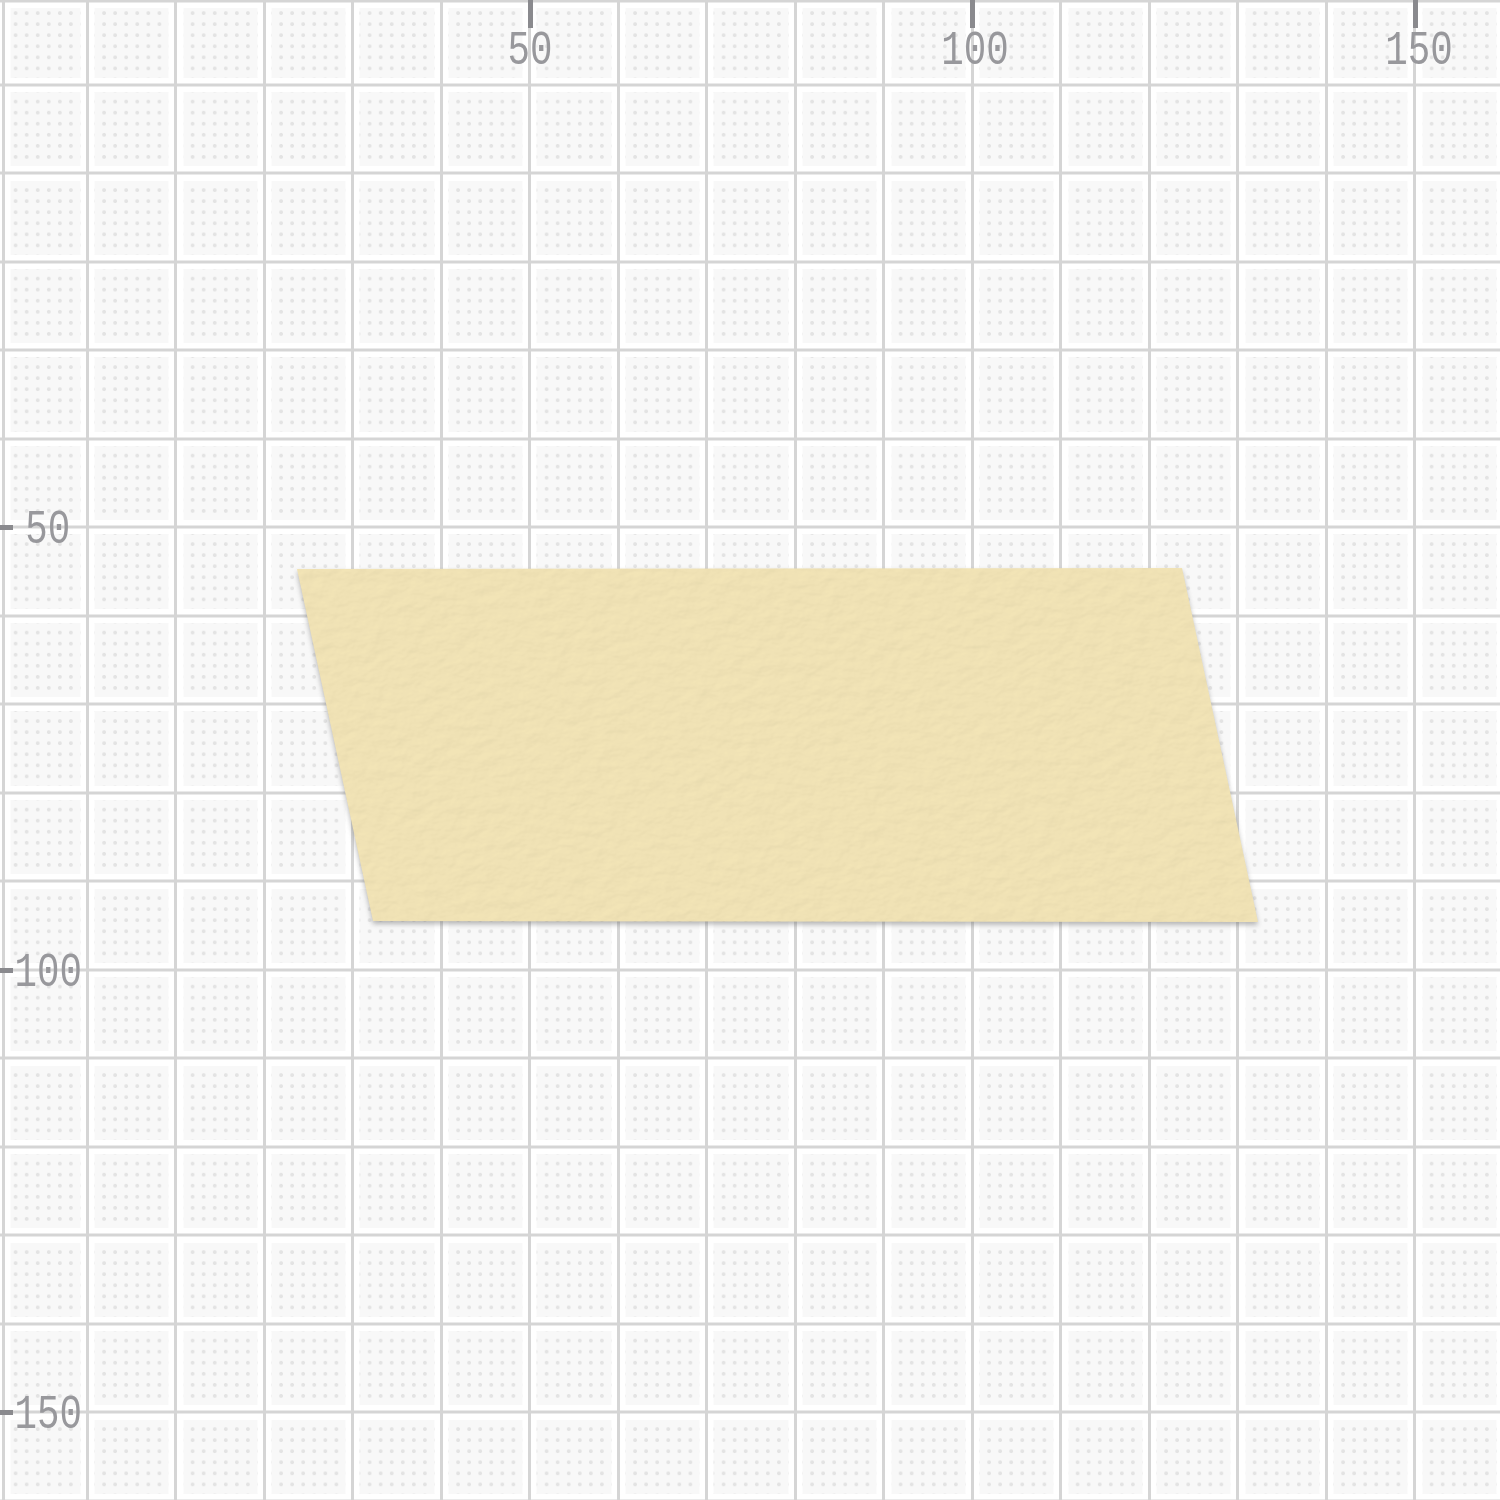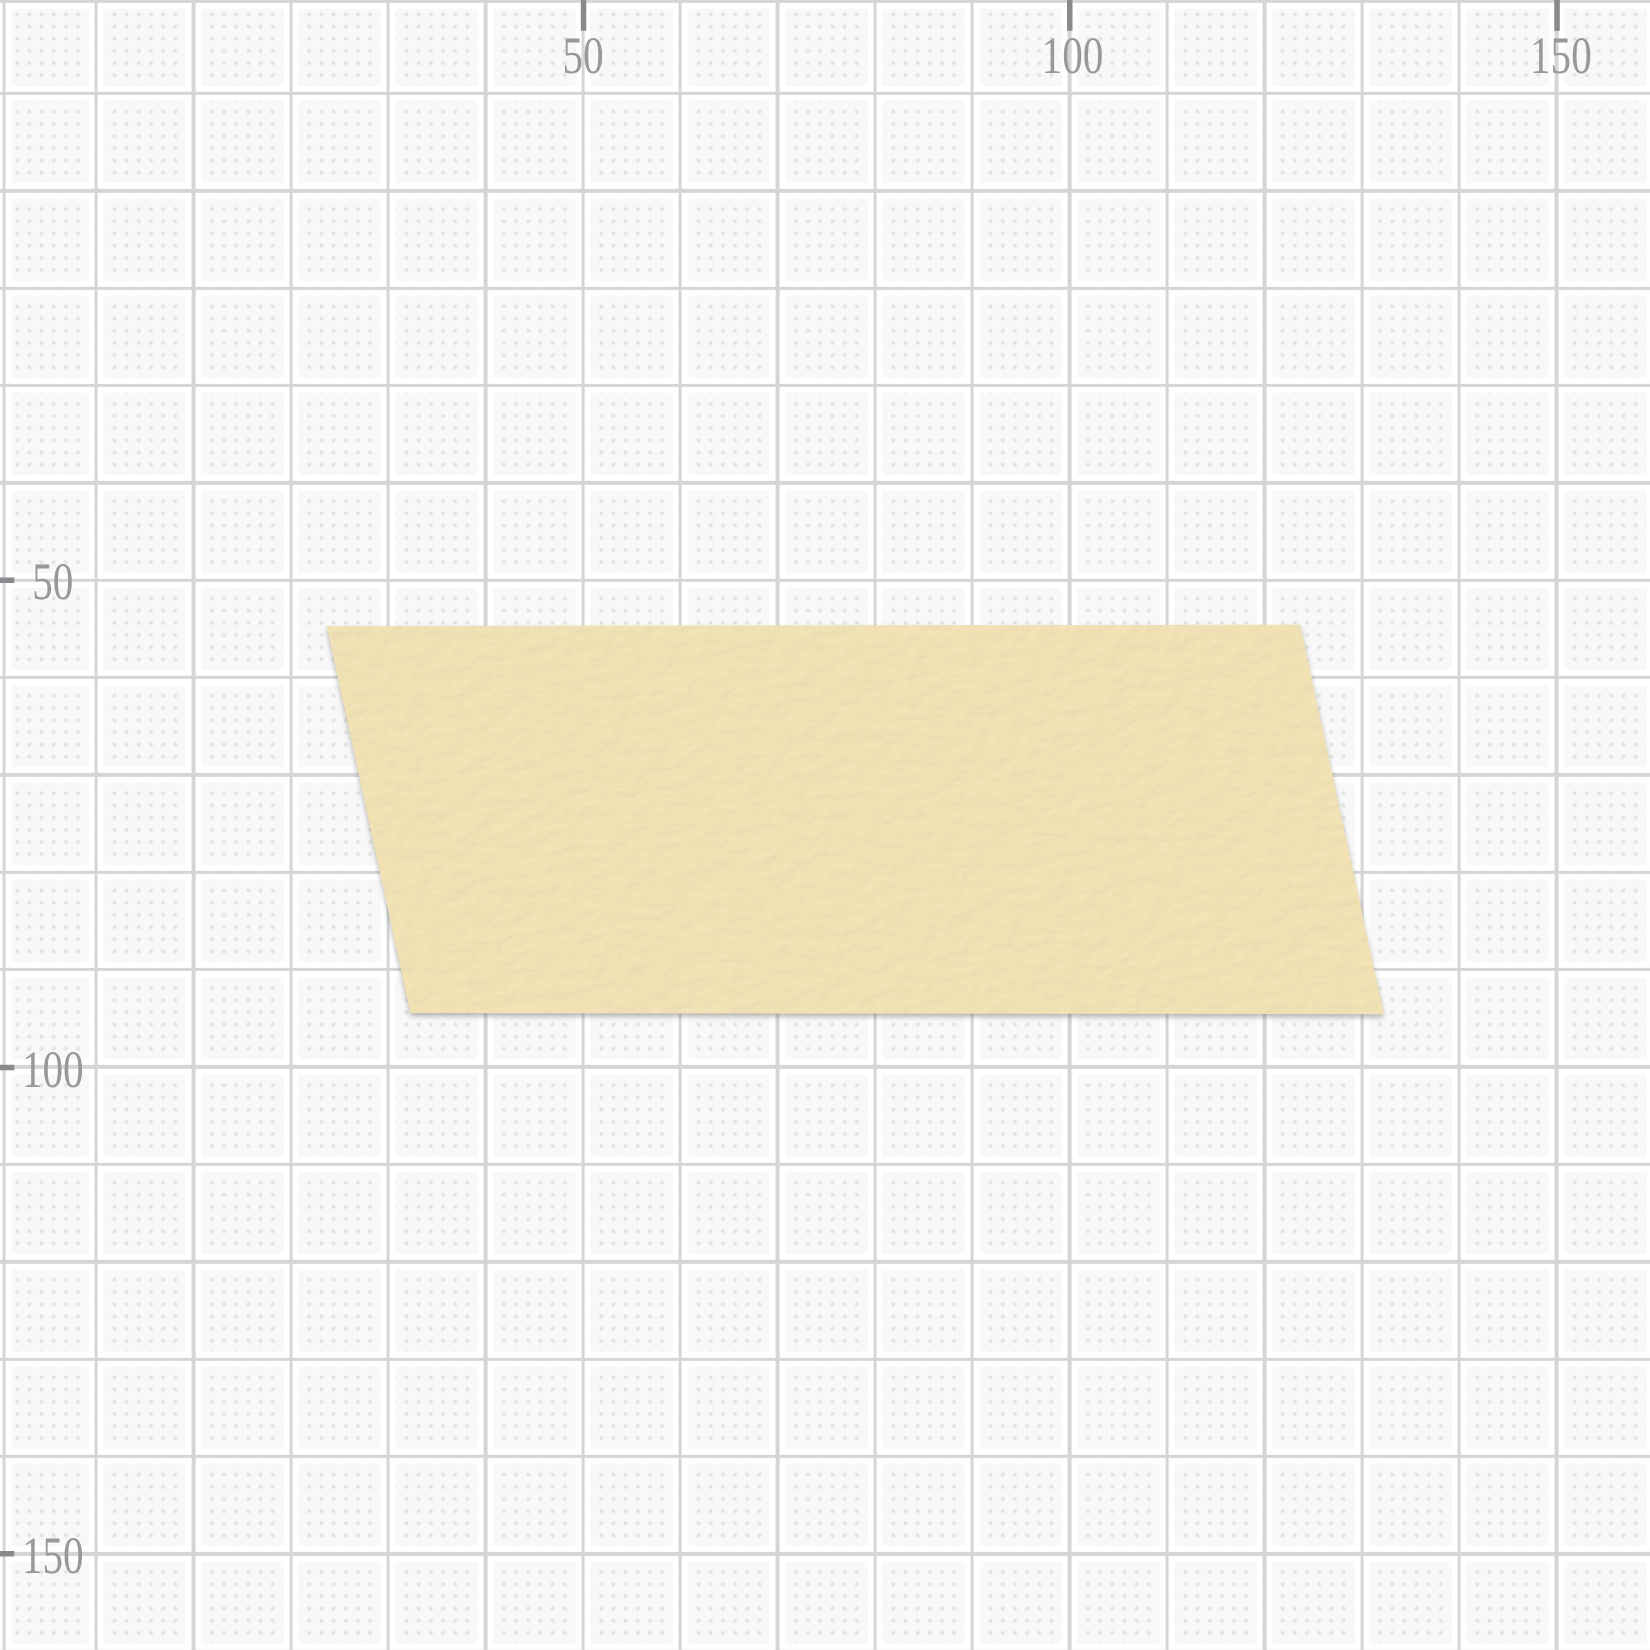--- a/index.html
+++ b/index.html
@@ -50,21 +50,21 @@
   .tick-left {
     position: absolute;
     left: 0;
     width: 13px;
     height: 5px;
     background: #8a8a8e;
   }
   .ruler-label {
     position: absolute;
     color: #98989c;
-    font-family: Liberation Serif, serif;
+    font-family: Liberation Mono, monospace;
     font-size: 48px;
     line-height: 48px;
     white-space: nowrap;
     user-select: none;
   }
   .ruler-label.top {
     top: 27px;
     transform: translateX(-50%);
   }
   .ruler-label.left {

